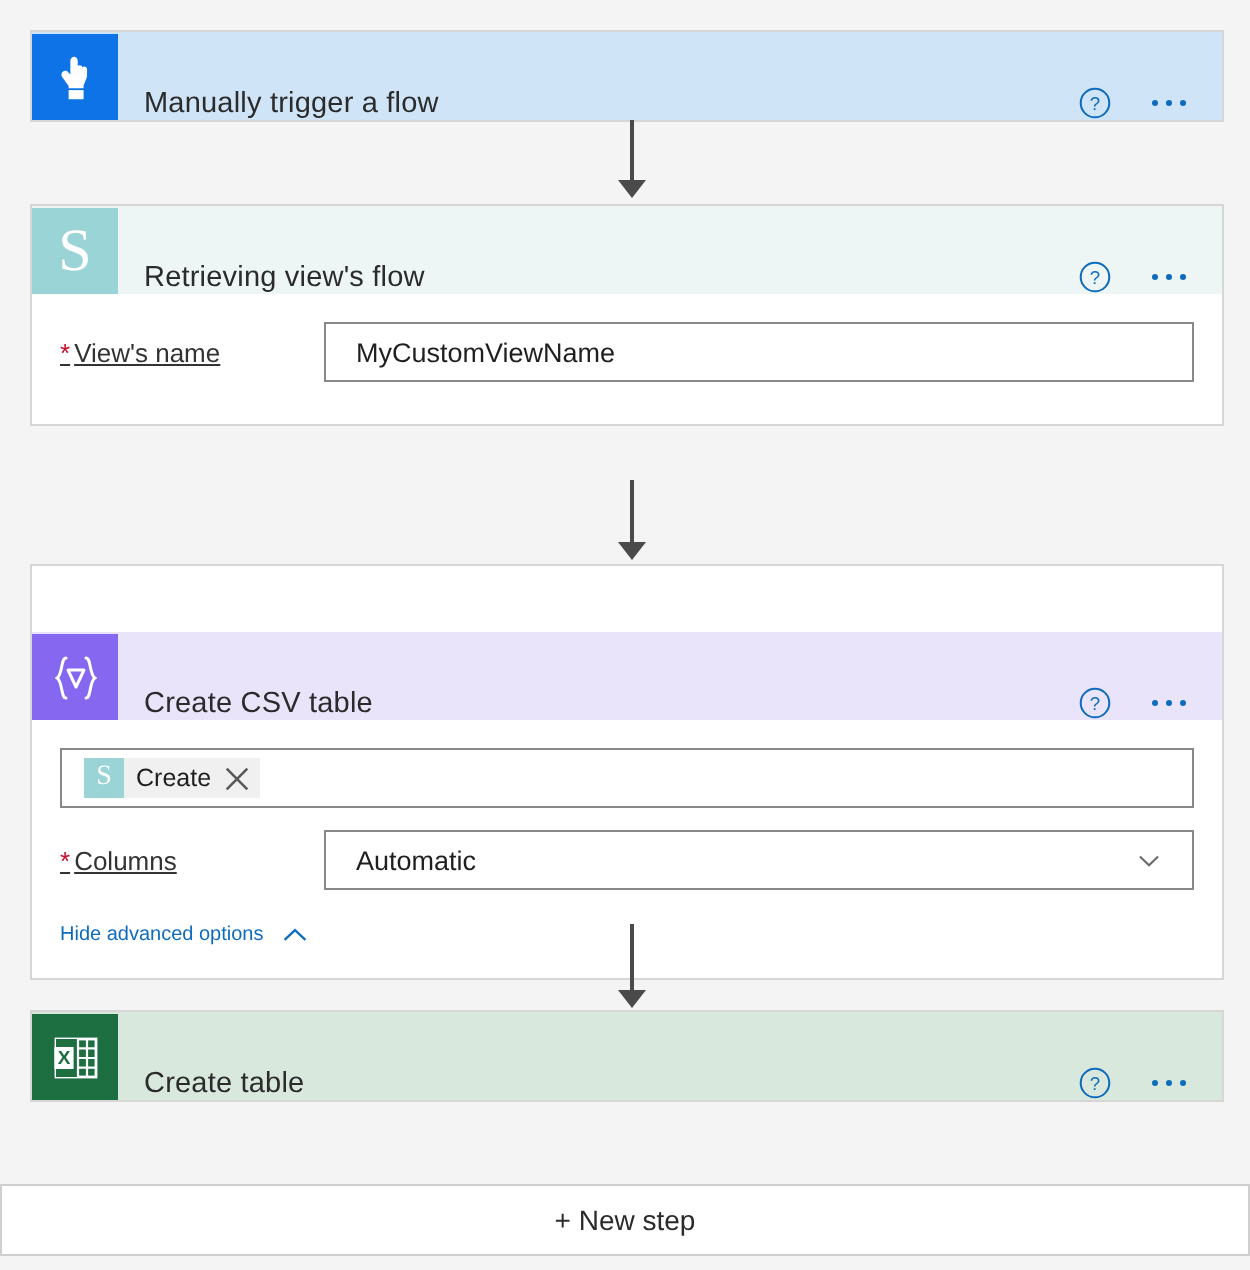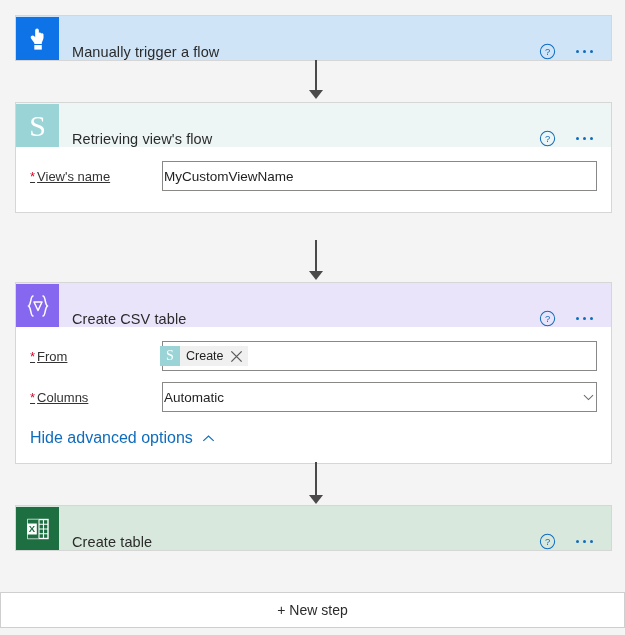--- a/index.html
+++ b/index.html
@@ -76,21 +76,21 @@
     display: block;
     width: 3.5px;
     height: 3.5px;
     border-radius: 50%;
     background: #0f6cbd;
   }
 
   
   .hdr-blue    { background: #cfe4f7; }
   .hdr-teal    { background: #edf6f5; }
-  .hdr-purple  { background: #eae4fb; }
+  .hdr-purple  { background: #eae4fb; margin-top: 33px; }
   .hdr-green   { background: #d9e8dd; }
 
   .ico-blue   { background: #0f73e8; }
   .ico-teal   { background: #9ad4d6; }
   .ico-purple { background: #8667f0; }
   .ico-green  { background: #1d6f42; }
 
   
   .card-body {
     background: #ffffff;
@@ -116,21 +116,21 @@
     font-size: 13px;
   }
   .field {
     flex: 1 1 auto;
     height: 30px;
     box-sizing: border-box;
     border: 1px solid #8a8886;
     background: #ffffff;
     display: flex;
     align-items: center;
-    padding: 0 1px;
+    padding: 0 15px;
     font-size: 13.5px;
     color: #1f1f1f;
     position: relative;
   }
   .field-text {
     font-size: 13.5px;
     color: #1f1f1f;
     white-space: nowrap;
     overflow: hidden;
   }
@@ -173,21 +173,21 @@
     height: 15px;
     flex: 0 0 15px;
     margin-right: 2px;
   }
 
   .advanced-link {
     display: inline-flex;
     align-items: center;
     gap: 9px;
     color: #0f6cbd;
-    font-size: 16px;
+    font-size: 10px;
     margin: 6px 0 6px 0;
     cursor: pointer;
     white-space: nowrap;
   }
   .advanced-link .chev-up {
     width: 13px;
     height: 9px;
     display: block;
   }
 
@@ -336,23 +336,20 @@
         <span class="ellipsis-icon">
             <i></i>
             <i></i>
             <i></i>
           </span>
       </div>
     </div>
 
     <div class="card-body">
       <div class="form-row">
-        <div class="form-label">
-          <span class="req-star">*</span><span>From</span>
-        </div>
         <div class="field">
           <span class="token-chip">
             <span class="token-chip-icon">S</span>
             <span class="token-chip-label">Create</span>
             <svg class="token-chip-x" viewBox="0 0 16 16" aria-hidden="true">
               <path d="M2.5 2.5 L13.5 13.5 M13.5 2.5 L2.5 13.5" stroke="#5a5a5a" stroke-width="1.4" fill="none"></path>
             </svg>
           </span>
         </div>
       </div>

